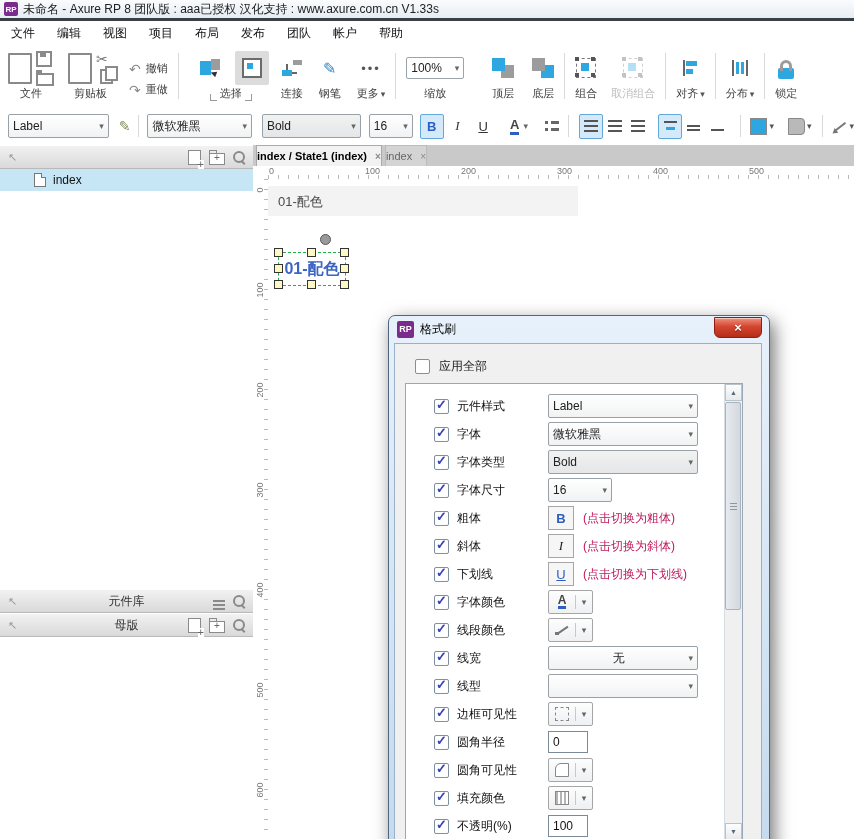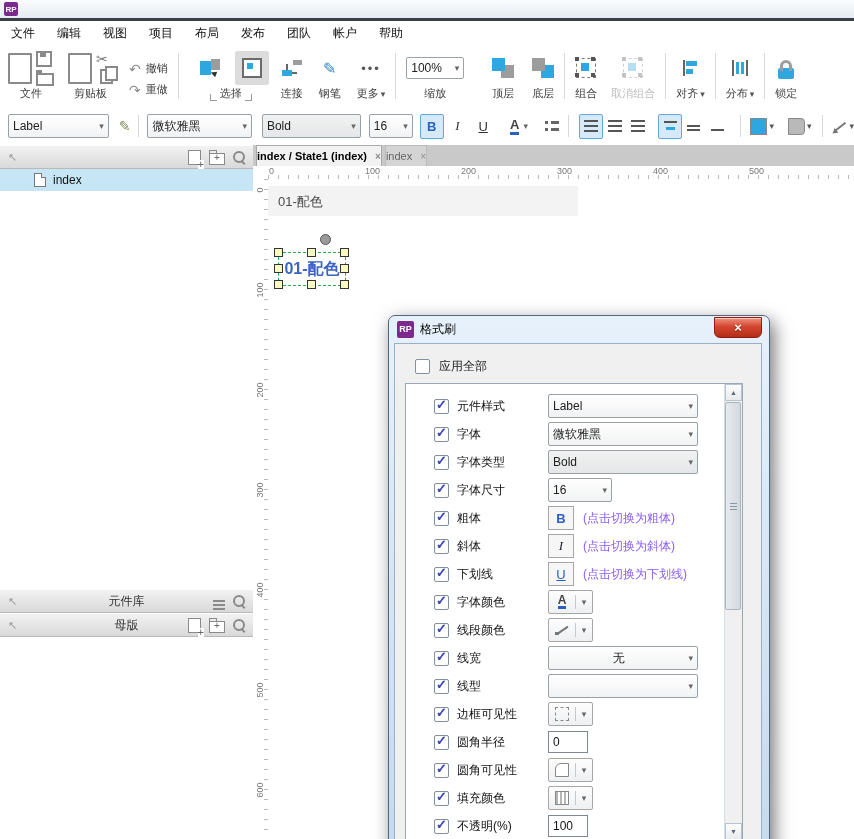--- a/index.html
+++ b/index.html
@@ -169,21 +169,21 @@
   .dclose{position:absolute;top:1px;right:7px;width:46px;height:19px;border:1px solid #8e1d10;border-radius:0 0 6px 6px;
     background:linear-gradient(#f0917f,#d44630 45%,#b52d18);color:#fff;font-size:13px;font-weight:bold;
     display:flex;align-items:center;justify-content:center;box-shadow:inset 0 1px 0 rgba(255,255,255,.5);text-shadow:0 1px 1px #7e1404;}
   .dbody{position:absolute;left:5px;top:27px;width:368px;height:598px;background:#f0f0f0;border:1px solid #9ab0c6;box-sizing:border-box;}
   .cb{width:13px;height:13px;background:#fff;border:1px solid #8090a0;border-radius:2px;position:relative;flex:none;}
   .cb.checked:before{content:"\2713";position:absolute;left:1px;top:-3px;font-size:13px;font-weight:bold;color:#3742b5;}
   .applyall{position:absolute;left:20px;top:14px;display:flex;align-items:center;gap:9px;font-size:12px;color:#222;}
   .dlist{position:absolute;left:10px;top:39px;width:338px;height:458px;background:#fff;border:1px solid #98a8b8;box-sizing:border-box;overflow:hidden;}
   .drow{display:flex;align-items:center;height:28px;padding-left:8px;}
   .drow .rlabel{font-size:12px;color:#111;margin-left:8px;width:91px;flex:none;}
-  .drow .note{font-size:12px;color:#8b5cf6;margin-left:9px;white-space:nowrap;}
+  .drow .note{font-size:12px;color:#be185d;margin-left:9px;white-space:nowrap;}
   .letterbtn{width:24px;height:22px;border:1px solid #a6a6a6;background:#f6f6f6;display:flex;align-items:center;justify-content:center;font-size:13px;}
   .splitbtn{height:22px;border:1px solid #a6a6a6;background:linear-gradient(#fdfdfd,#eef0f2);display:flex;align-items:center;border-radius:2px;}
   .splitbtn .sic{width:26px;display:flex;align-items:center;justify-content:center;}
   .splitbtn .sarr{width:16px;text-align:center;font-size:9px;color:#666;border-left:1px solid #c8c8c8;height:14px;line-height:14px;}
   .icsq-dash{width:12px;height:12px;border:1px dashed #888;}
   .icsq-corner{width:12px;height:12px;border:1px solid #888;border-top-left-radius:6px;background:#fff;}
   .icsq-fill{width:12px;height:12px;border:1px solid #888;background:repeating-linear-gradient(90deg,#b5b5b5 0 2px,#fff 2px 4px);}
   .icA{font-size:12px;font-weight:bold;color:#444;border-bottom:3px solid #2d5fc0;line-height:11px;}
   .icpen{position:relative;width:14px;height:12px;}
   .icpen:before{content:"";position:absolute;left:2px;top:5px;width:12px;height:2px;background:#777;transform:rotate(-35deg);}
@@ -195,20 +195,21 @@
   .sbtn{position:absolute;left:0;width:17px;height:17px;background:linear-gradient(#fdfdfd,#e8eaec);border:1px solid #b9c3cc;box-sizing:border-box;
     display:flex;align-items:center;justify-content:center;font-size:7px;color:#5a6a78;}
   .sthumb{position:absolute;left:0;top:18px;width:16px;height:208px;background:linear-gradient(90deg,#e7eaee,#d3d9df);border:1px solid #aab4bd;border-radius:2px;box-sizing:border-box;}
   .sthumb:before{content:"";position:absolute;left:4px;top:50%;width:7px;height:1px;background:#8a98a5;box-shadow:0 3px 0 #8a98a5,0 -3px 0 #8a98a5;}
 </style>
 </head>
 <body>
 
 <div class="titlebar">
   <div class="appicon">RP</div>
+  <span>未命名 - Axure RP 8 团队版 : aaa已授权 汉化支持 : www.axure.com.cn V1.33s</span>
 </div>
 
 <div class="menubar" id="menubar">
     <div class="mi">文件</div>
     <div class="mi">编辑</div>
     <div class="mi">视图</div>
     <div class="mi">项目</div>
     <div class="mi">布局</div>
     <div class="mi">发布</div>
     <div class="mi">团队</div>

